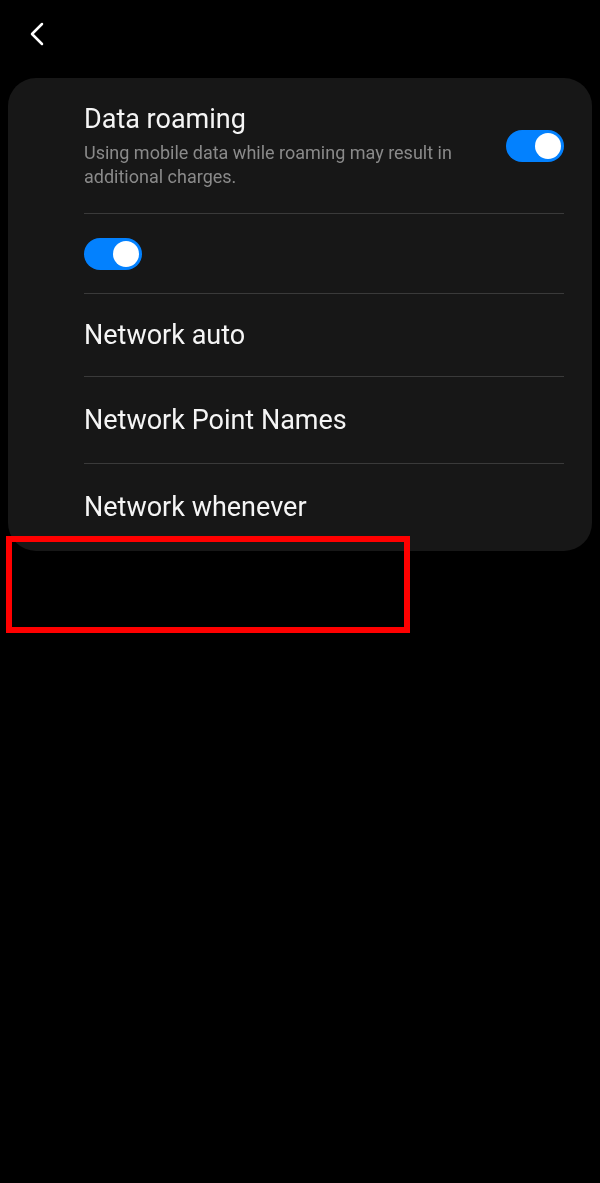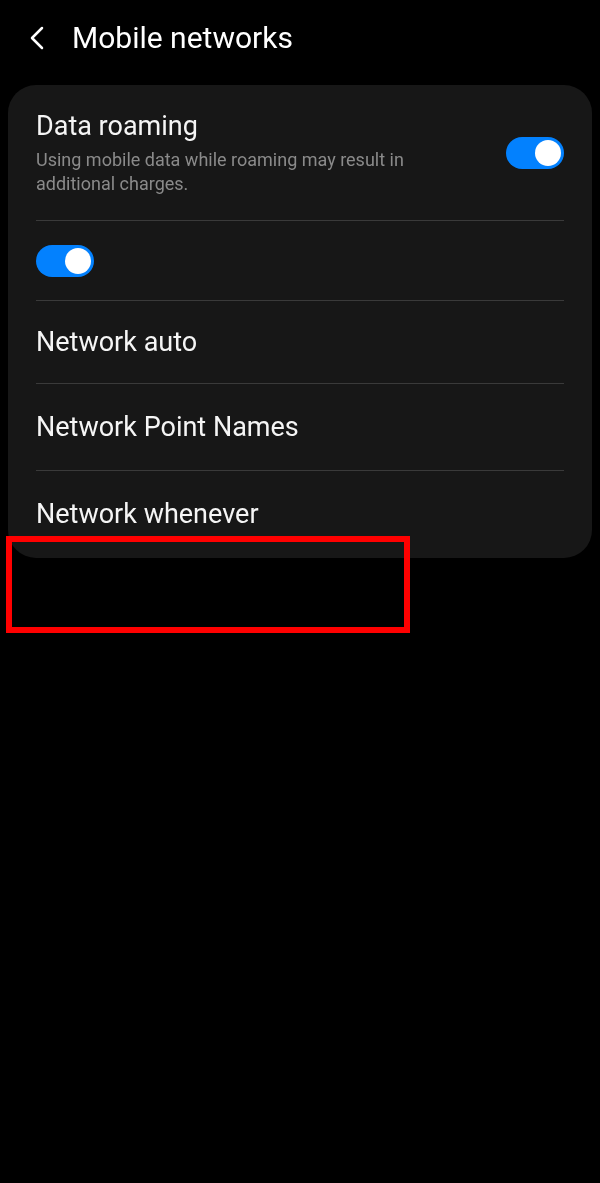--- a/index.html
+++ b/index.html
@@ -42,20 +42,21 @@
       background: #171717;
       border-radius: 28px;
       overflow: hidden;
     }
     .setting-row {
       display: flex;
       align-items: center;
       justify-content: space-between;
       padding: 24px 28px;
       position: relative;
+      margin-left: 48px;
     }
     .setting-row.divider::after {
       content: "";
       position: absolute;
       bottom: 0;
       left: 28px;
       right: 28px;
       height: 1px;
       background: #3a3a3a;
     }
@@ -113,21 +114,20 @@
   </style>
 </head>
 <body>
 
 <div class="header">
   <div class="back-icon">
     <svg viewBox="0 0 20 28" fill="none" stroke="#ffffff" stroke-width="2.5" stroke-linecap="round" stroke-linejoin="round">
       <polyline points="14,4 4,14 14,24"></polyline>
     </svg>
   </div>
-  <div class="header-title">Mobile networks</div>
 </div>
 
 <div class="settings-panel">
 
   <div class="setting-row divider">
     <div class="setting-text">
       <div class="setting-title">Data roaming</div>
       <div class="setting-desc">Using mobile data while roaming may result in additional charges.</div>
     </div>
     <div class="toggle">

